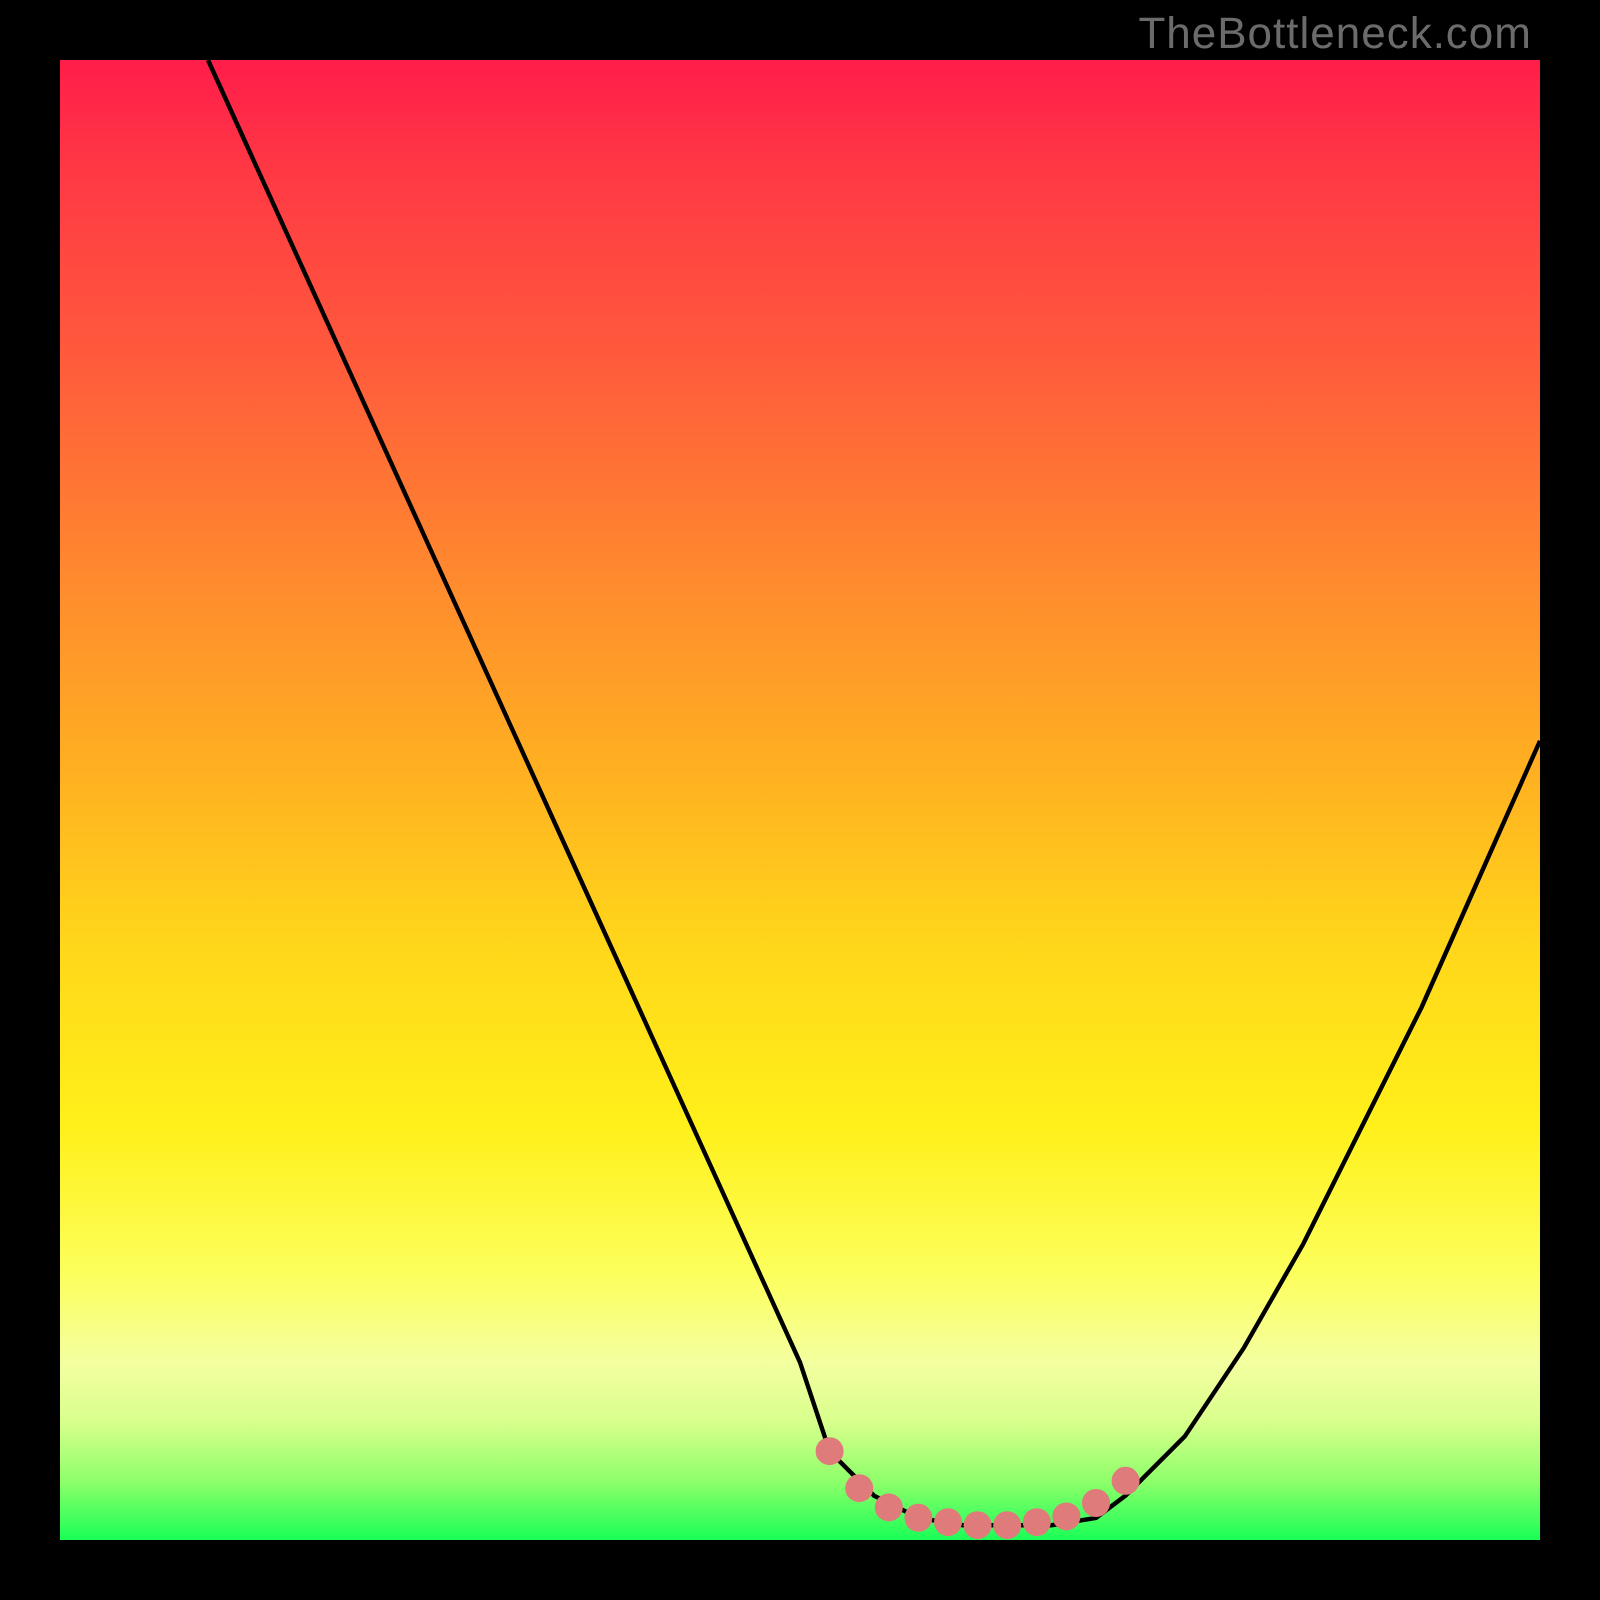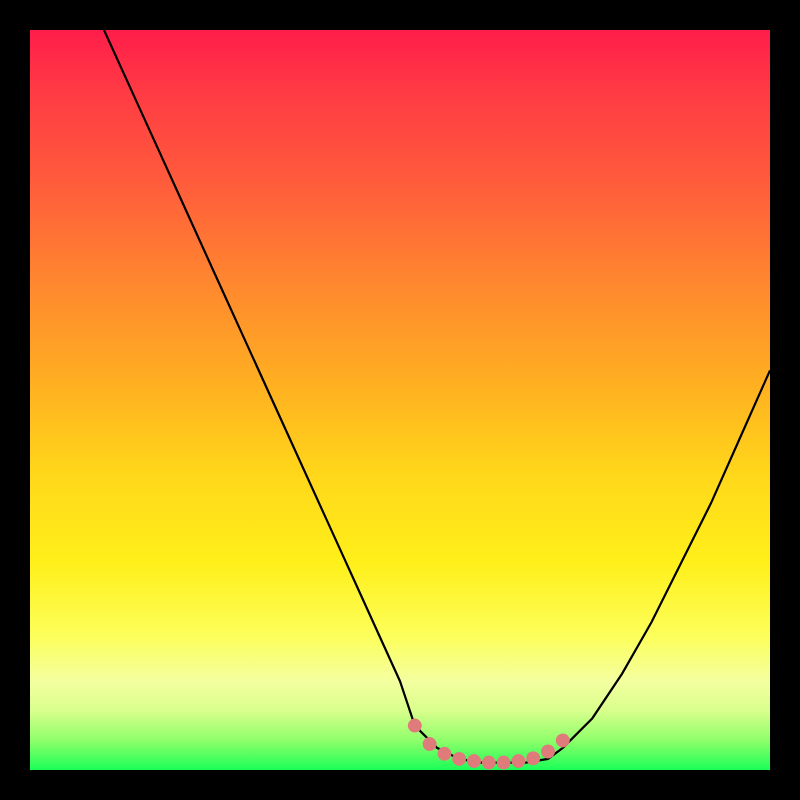--- a/index.html
+++ b/index.html
@@ -55,20 +55,21 @@
     width: 740px;
     height: 740px;
     overflow: visible;
   }
 </style>
 </head>
 <body>
 
 <div class="frame">
 
+  <div class="watermark">TheBottleneck.com</div>
 
   <div class="plot-area">
     <svg class="curve" viewBox="0 0 740 740">
       <path id="curve-path" fill="none" stroke="#000000" stroke-width="2.2" d="M74.0 0.0 L111.0 81.4 L148.0 162.8 L185.0 244.2 L222.0 325.6 L259.0 407.0 L296.0 488.4 L333.0 569.8 L370.0 651.2 L384.8 695.6 L407.0 717.8 L429.2 728.9 L451.4 732.6 L473.6 732.6 L495.8 732.6 L518.0 728.9 L532.8 717.8 L562.4 688.2 L592.0 643.8 L621.6 592.0 L651.2 532.8 L680.8 473.6 L710.4 407.0 L740.0 340.4"></path>
       <g id="dots">
           <circle cx="384.8" cy="695.6" r="7" fill="#e07b7b"></circle>
           <circle cx="399.6" cy="714.1" r="7" fill="#e07b7b"></circle>
           <circle cx="414.4" cy="723.7" r="7" fill="#e07b7b"></circle>
           <circle cx="429.2" cy="728.9" r="7" fill="#e07b7b"></circle>
           <circle cx="444.0" cy="731.1" r="7" fill="#e07b7b"></circle>

